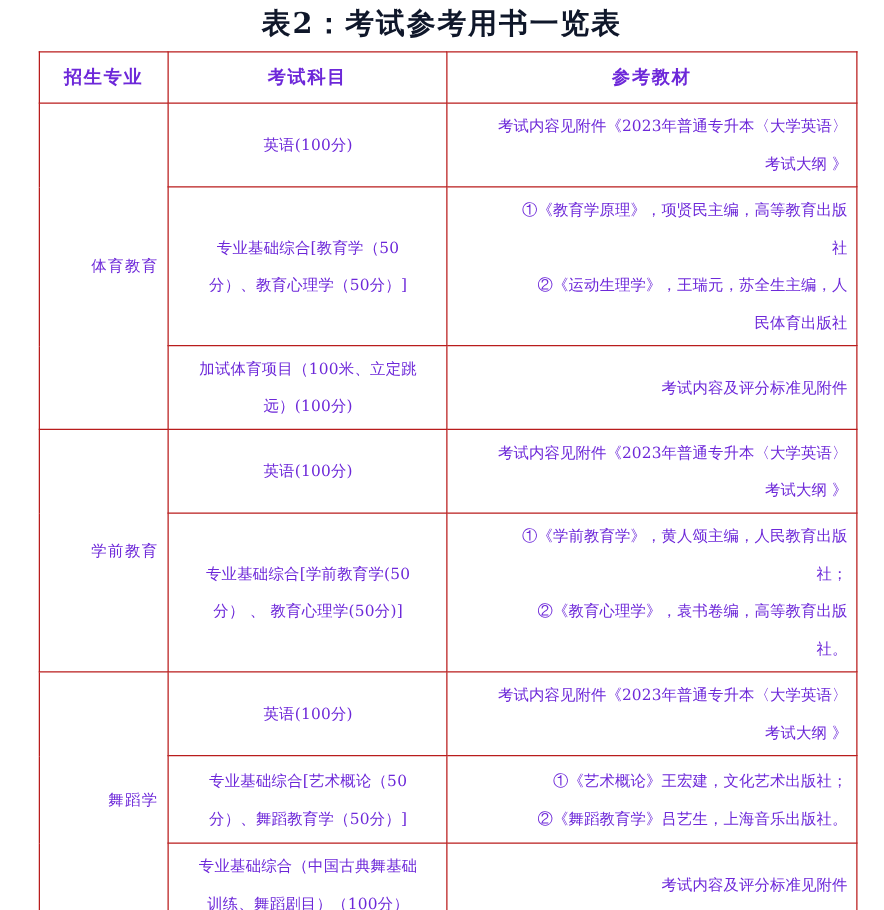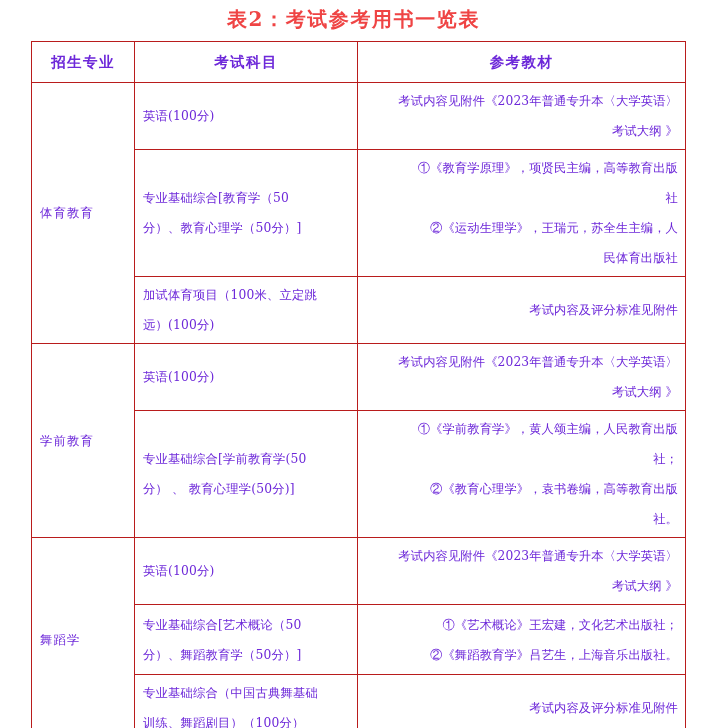--- a/index.html
+++ b/index.html
@@ -24,24 +24,24 @@
   }
 
   
   .doc-title {
     position: absolute;
     left: 0;
     top: 2px;
     width: 707px;
     text-align: center;
     font-family: "DejaVu Serif", "Liberation Serif", serif;
-    font-size: 20px;
+    font-size: 23px;
     font-weight: 700;
     letter-spacing: 1.6px;
-    color: #ef4444;
+    color: #0f172a;
     line-height: 34px;
     white-space: nowrap;
   }
 
   
   .table-wrap {
     position: absolute;
     left: 31px;
     top: 41px;
     width: 654px;
@@ -72,29 +72,29 @@
     font-weight: 700;
     font-size: 14.5px;
     letter-spacing: 1.4px;
     height: 41px;
     line-height: 20px;
     padding: 0 4px;
   }
 
   
   td.major-cell {
-    text-align: left;
+    text-align: right;
     letter-spacing: 1.2px;
     font-size: 13px;
     line-height: 20px;
     padding: 0 2px;
   }
   
   td.subj-cell {
-    text-align: left;
+    text-align: center;
     letter-spacing: 0.2px;
   }
   
   td.book-cell {
     text-align: right;
     letter-spacing: 0.1px;
     font-size: 12px;
   }
   td.book-cell .ln,
   td.subj-cell .ln {

